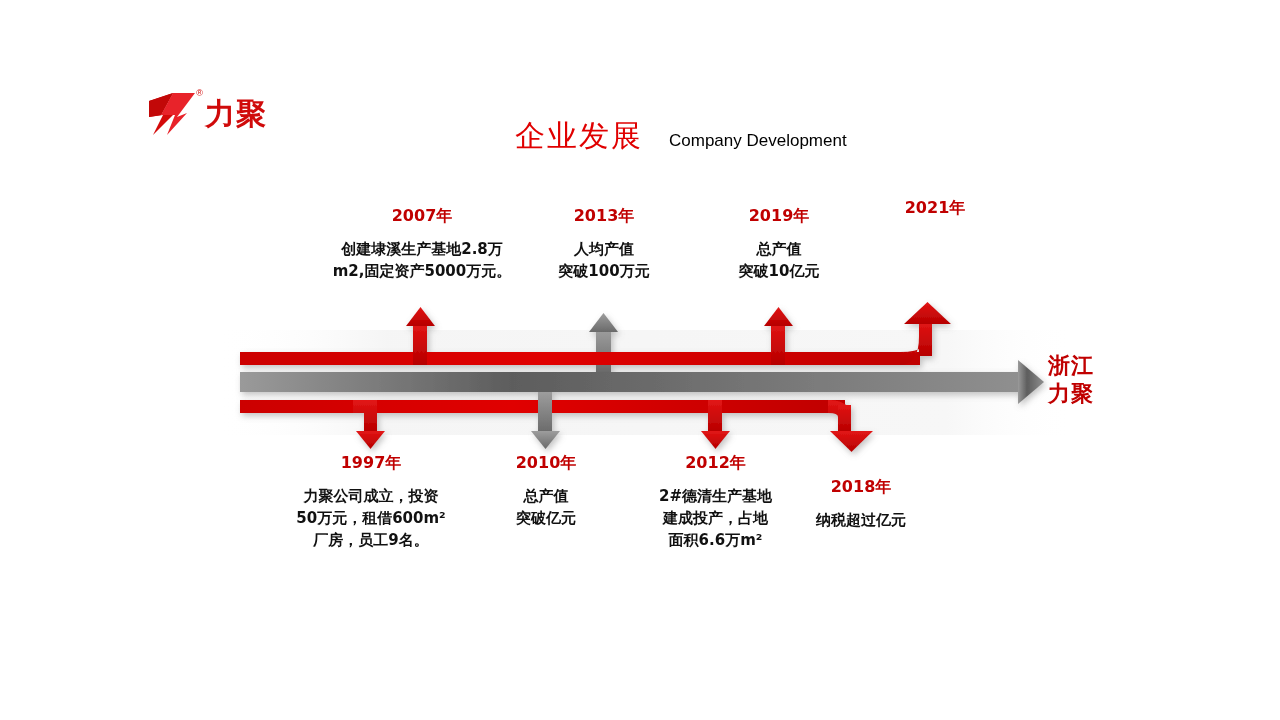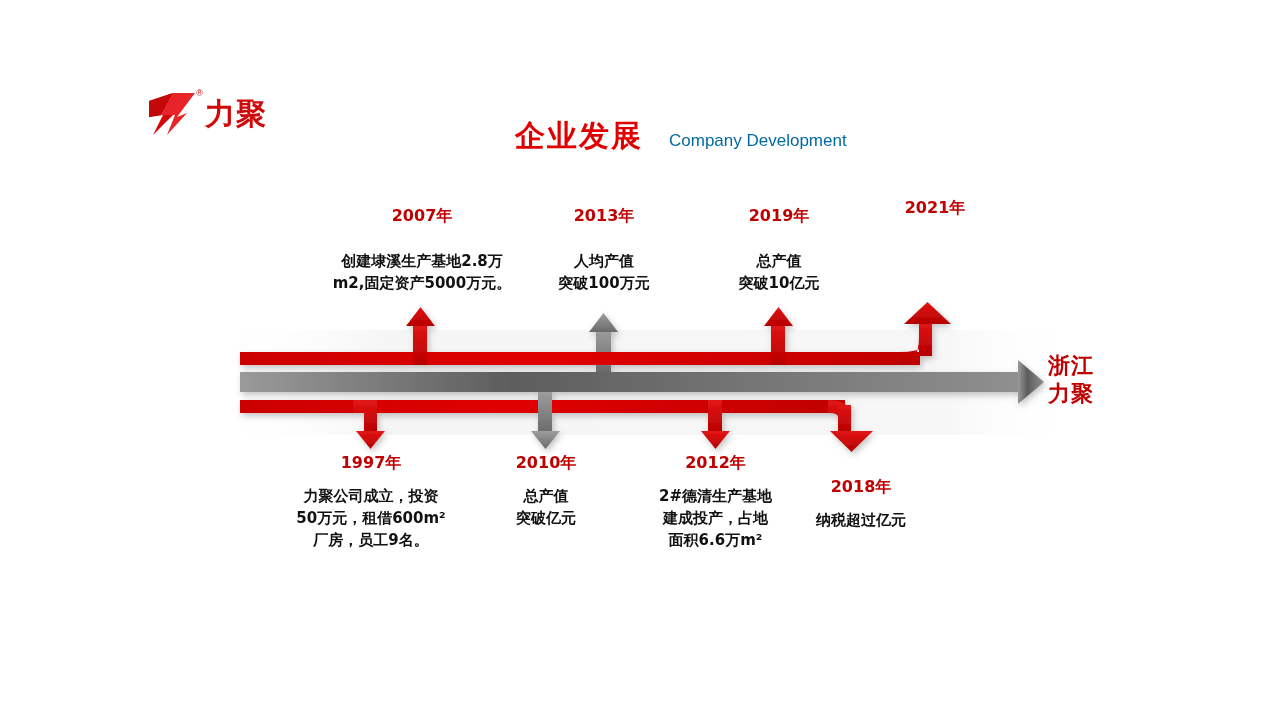--- a/index.html
+++ b/index.html
@@ -52,28 +52,28 @@
   
   #heading {
     position: absolute;
     left: 515px;
     top: 116px;
     display: flex;
     align-items: baseline;
   }
   #heading-cn {
     font-size: 30px;
-    font-weight: bold;
+    font-weight: normal;
     color: #e00000;
     letter-spacing: 2px;
     font-family: "DejaVu Sans", "Liberation Sans", sans-serif;
   }
   #heading-en {
     font-size: 17px;
-    color: #0369a1;
+    color: #000000;
     margin-left: 26px;
     letter-spacing: 0px;
     font-family: "Liberation Sans", sans-serif;
   }
 
   
   #timeline-svg {
     position: absolute;
     left: 0;
     top: 0;
@@ -94,21 +94,21 @@
   }
   .m-desc {
     color: #111111;
     font-weight: bold;
     font-size: 15px;
     line-height: 1.45;
     font-family: "DejaVu Sans", "Liberation Sans", sans-serif;
   }
   .m-desc div { white-space: nowrap; }
 
-  .above .m-year { margin-bottom: 24px; }
+  .above .m-year { margin-bottom: 12px; }
   .below .m-year { margin-bottom: 12px; }
 
   
   #end-label {
     position: absolute;
     left: 1048px;
     top: 352px;
     color: #c00000;
     font-weight: bold;
     font-size: 22px;

